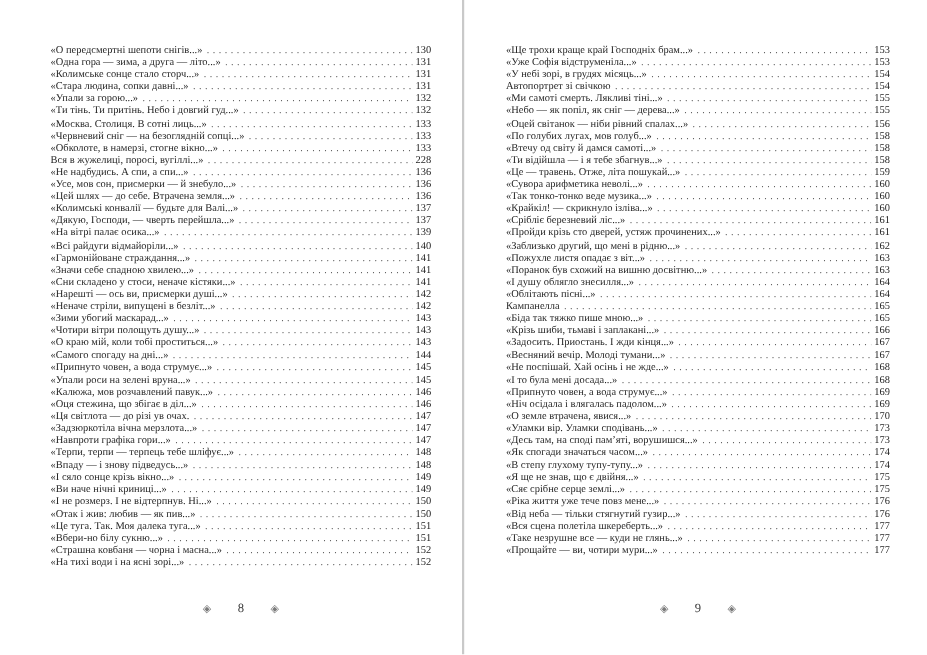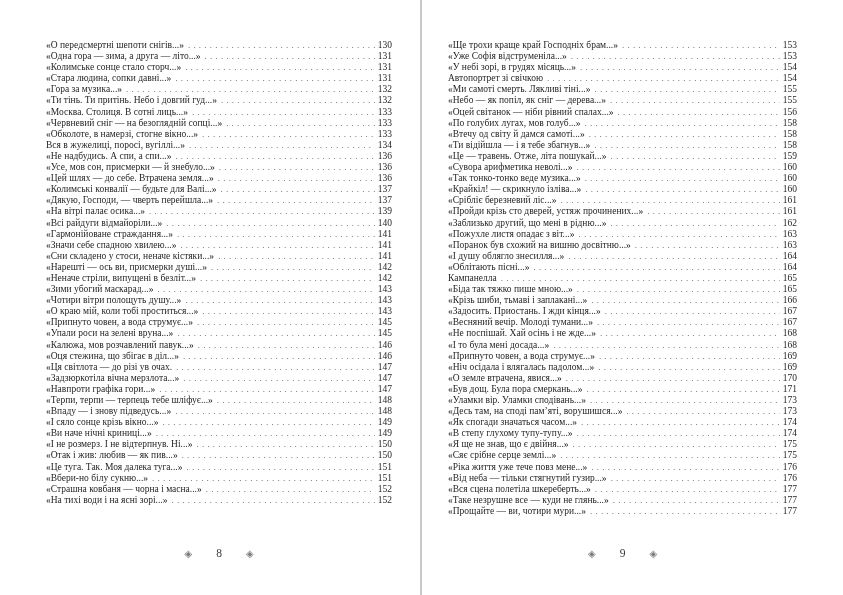--- a/index.html
+++ b/index.html
@@ -20,21 +20,21 @@
     left: 420px; top: 0; bottom: 0;
     width: 2px;
     background: #c9c9c9;
   }
   .page {
     position: absolute;
     top: 40px;
     height: 555px;
   }
   .page.left  { left: 46px;  width: 346px; }
-  .page.right { left: 448px; width: 349px; }
+  .page.right { left: 460px; width: 349px; }
   .toc { width: 100%; }
   .row {
     display: flex;
     align-items: baseline;
     height: 11.1px;
     line-height: 11.1px;
     font-size: 9.5px;
     white-space: nowrap;
     overflow: hidden;
   }
@@ -104,21 +104,21 @@
           <span class="pagenum">131</span>
         </div>
 
         <div class="row">
           <span class="title">«Стара людина, сопки давні...»</span>
           <span class="leader"></span>
           <span class="pagenum">131</span>
         </div>
 
         <div class="row">
-          <span class="title">«Гора за музика...»</span>
+          <span class="title">«Упали за горою...»</span>
           <span class="leader"></span>
           <span class="pagenum">132</span>
         </div>
 
         <div class="row">
           <span class="title">«Ти тінь. Ти притінь. Небо і довгий гуд...»</span>
           <span class="leader"></span>
           <span class="pagenum">132</span>
         </div>
 
@@ -136,21 +136,21 @@
 
         <div class="row">
           <span class="title">«Обколоте, в намерзі, стогне вікно...»</span>
           <span class="leader"></span>
           <span class="pagenum">133</span>
         </div>
 
         <div class="row">
           <span class="title">Вся в жужелиці, поросі, вугіллі...»</span>
           <span class="leader"></span>
-          <span class="pagenum">134</span>
+          <span class="pagenum">228</span>
         </div>
 
 
         <div class="row">
           <span class="title">«Не надбудись. А спи, а спи...»</span>
           <span class="leader"></span>
           <span class="pagenum">136</span>
         </div>
 
         <div class="row">
@@ -230,20 +230,25 @@
           <span class="leader"></span>
           <span class="pagenum">143</span>
         </div>
 
         <div class="row">
           <span class="title">«О краю мій, коли тобі проститься...»</span>
           <span class="leader"></span>
           <span class="pagenum">143</span>
         </div>
 
+        <div class="row">
+          <span class="title">«Самого спогаду на дні...»</span>
+          <span class="leader"></span>
+          <span class="pagenum">144</span>
+        </div>
 
         <div class="row">
           <span class="title">«Припнуто човен, а вода струмує...»</span>
           <span class="leader"></span>
           <span class="pagenum">145</span>
         </div>
 
         <div class="row">
           <span class="title">«Упали роси на зелені вруна...»</span>
           <span class="leader"></span>
@@ -532,25 +537,20 @@
           <span class="leader"></span>
           <span class="pagenum">169</span>
         </div>
 
         <div class="row">
           <span class="title">«О земле втрачена, явися...»</span>
           <span class="leader"></span>
           <span class="pagenum">170</span>
         </div>
 
-        <div class="row">
-          <span class="title">«Був дощ. Була пора смеркань...»</span>
-          <span class="leader"></span>
-          <span class="pagenum">171</span>
-        </div>
 
         <div class="row">
           <span class="title">«Уламки вір. Уламки сподівань...»</span>
           <span class="leader"></span>
           <span class="pagenum">173</span>
         </div>
 
         <div class="row">
           <span class="title">«Десь там, на споді пам’яті, ворушишся...»</span>
           <span class="leader"></span>

